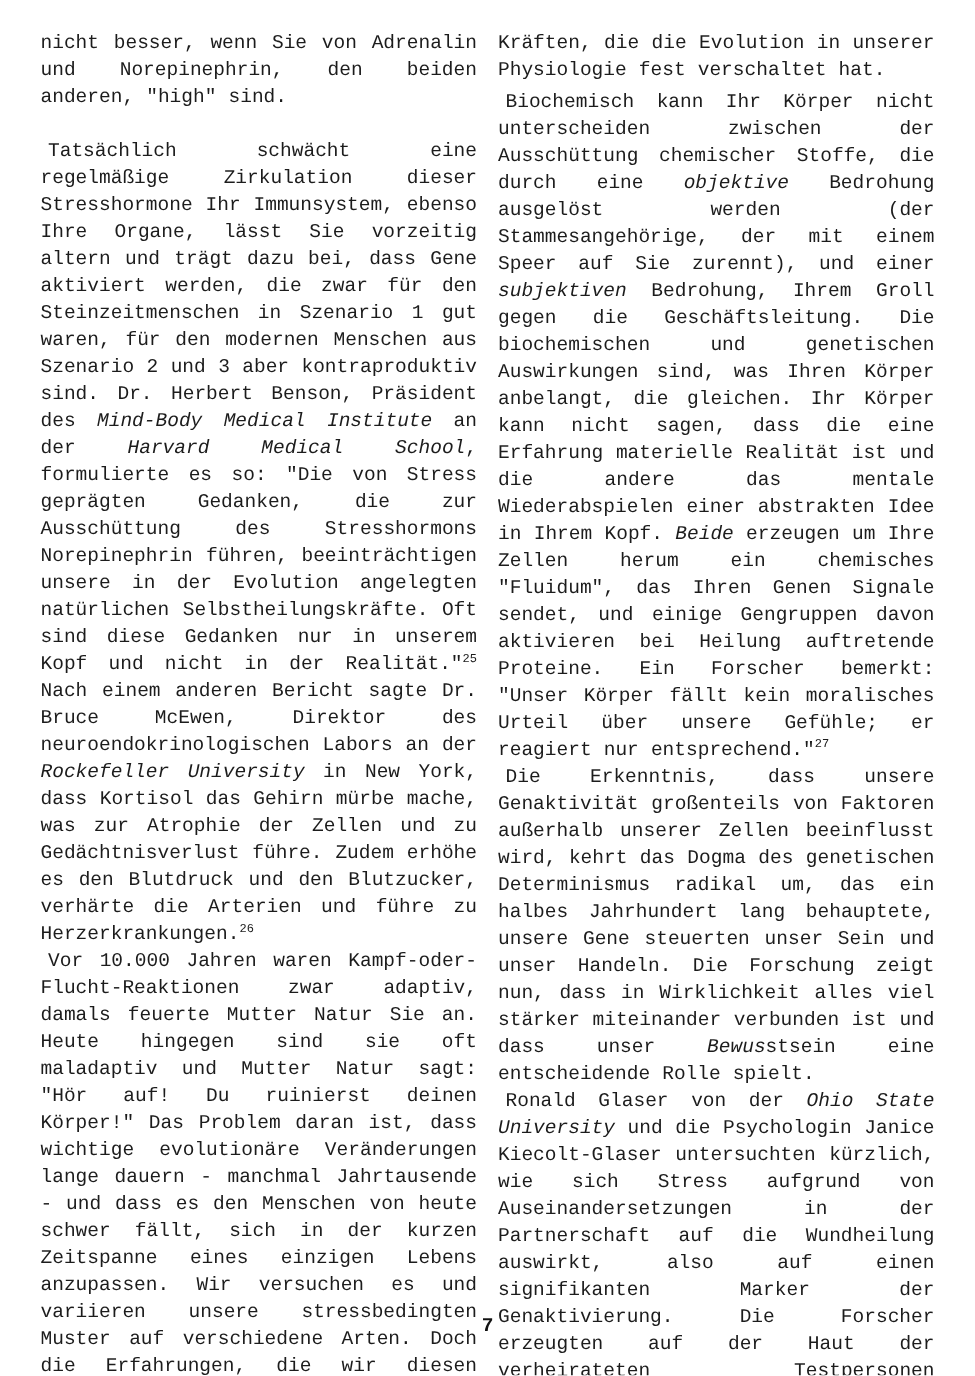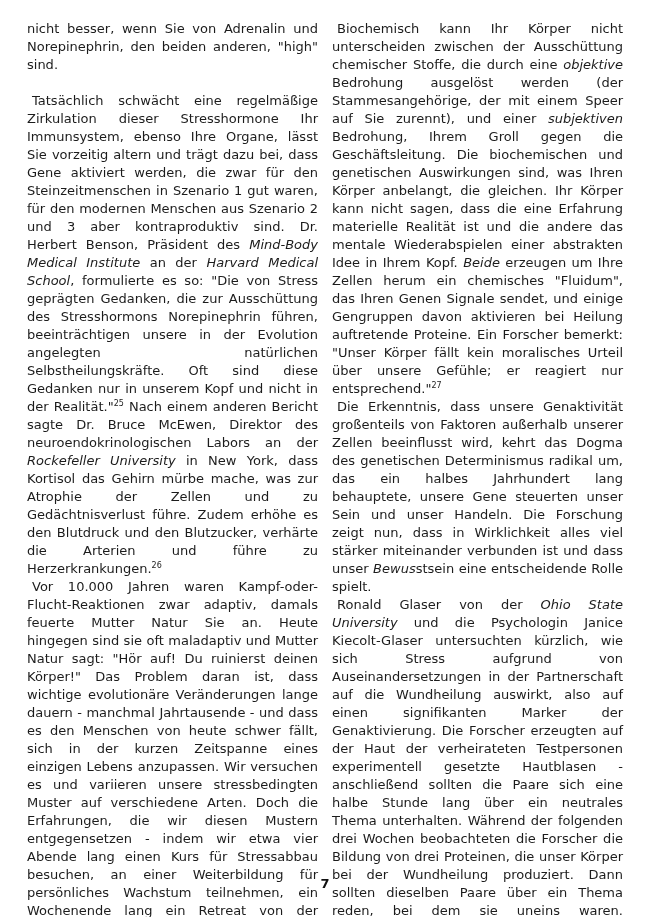--- a/index.html
+++ b/index.html
@@ -1,15 +1,15 @@
 <!DOCTYPE html>
 <html lang="de"><head>
 <meta charset="utf-8">
 <style>
-  * { box-sizing: border-box; }
+  * { box-sizing: border-box; font-family: Liberation Mono, monospace; }
   html, body {
     margin: 0;
     padding: 0;
     background: #ffffff;
   }
   body {
     width: 650px;
     height: 917px;
     font-family: "DejaVu Sans", sans-serif;
     color: #1c1c1c;
@@ -69,19 +69,20 @@
 <body>
 
 <div class="page">
   <div class="columns">
     <div class="column" lang="de">
         <p class="para gap-large"><span>nicht besser, wenn Sie von Adrenalin und Norepinephrin, den beiden anderen, "high" sind.</span></p>
         <p class="para indent"><span>Tatsächlich schwächt eine regelmäßige Zirkulation dieser Stresshormone Ihr Immunsystem, ebenso Ihre Organe, lässt Sie vorzeitig altern und trägt dazu bei, dass Gene aktiviert werden, die zwar für den Steinzeitmenschen in Szenario 1 gut waren, für den modernen Menschen aus Szenario 2 und 3 aber kontraproduktiv sind. Dr. Herbert Benson, Präsident des </span><em>Mind-Body Medical Institute</em><span> an der </span><em>Harvard Medical School</em><span>, formulierte es so: "Die von Stress geprägten Gedanken, die zur Ausschüttung des Stresshormons Norepinephrin führen, beeinträchtigen unsere in der Evolution angelegten natürlichen Selbstheilungskräfte. Oft sind diese Gedanken nur in unserem Kopf und nicht in der Realität."</span><sup>25</sup><span> Nach einem anderen Bericht sagte Dr. Bruce McEwen, Direktor des neuroendokrinologischen Labors an der </span><em>Rockefeller University</em><span> in New York, dass Kortisol das Gehirn mürbe mache, was zur Atrophie der Zellen und zu Gedächtnisverlust führe. Zudem erhöhe es den Blutdruck und den Blutzucker, verhärte die Arterien und führe zu Herzerkrankungen.</span><sup>26</sup></p>
         <p class="para indent justify-last"><span>Vor 10.000 Jahren waren Kampf-oder-Flucht-Reaktionen zwar adaptiv, damals feuerte Mutter Natur Sie an. Heute hingegen sind sie oft maladaptiv und Mutter Natur sagt: "Hör auf! Du ruinierst deinen Körper!" Das Problem daran ist, dass wichtige evolutionäre Veränderungen lange dauern - manchmal Jahrtausende - und dass es den Menschen von heute schwer fällt, sich in der kurzen Zeitspanne eines einzigen Lebens anzupassen. Wir versuchen es und variieren unsere stressbedingten Muster auf verschiedene Arten. Doch die Erfahrungen, die wir diesen Mustern entgegensetzen - indem wir etwa vier Abende lang einen Kurs für Stressabbau besuchen, an einer Weiterbildung für persönliches Wachstum teilnehmen, ein Wochenende lang ein Retreat von der Kirche mitmachen oder einige Tage in einem Zen-Kloster sitzen -, sie sind wie eine Feder im Wind im Vergleich zu den</span></p>
       </div>
     <div class="column" lang="de">
+        <p class="para gap-small"><span>Kräften, die die Evolution in unserer Physiologie fest verschaltet hat.</span></p>
         <p class="para indent"><span>Biochemisch kann Ihr Körper nicht unterscheiden zwischen der Ausschüttung chemischer Stoffe, die durch eine </span><em>objektive</em><span> Bedrohung ausgelöst werden (der Stammesangehörige, der mit einem Speer auf Sie zurennt), und einer </span><em>subjektiven</em><span> Bedrohung, Ihrem Groll gegen die Geschäftsleitung. Die biochemischen und genetischen Auswirkungen sind, was Ihren Körper anbelangt, die gleichen. Ihr Körper kann nicht sagen, dass die eine Erfahrung materielle Realität ist und die andere das mentale Wiederabspielen einer abstrakten Idee in Ihrem Kopf. </span><em>Beide</em><span> erzeugen um Ihre Zellen herum ein chemisches "Fluidum", das Ihren Genen Signale sendet, und einige Gengruppen davon aktivieren bei Heilung auftretende Proteine. Ein Forscher bemerkt: "Unser Körper fällt kein moralisches Urteil über unsere Gefühle; er reagiert nur entsprechend."</span><sup>27</sup></p>
         <p class="para indent"><span>Die Erkenntnis, dass unsere Genaktivität großenteils von Faktoren außerhalb unserer Zellen beeinflusst wird, kehrt das Dogma des genetischen Determinismus radikal um, das ein halbes Jahrhundert lang behauptete, unsere Gene steuerten unser Sein und unser Handeln. Die Forschung zeigt nun, dass in Wirklichkeit alles viel stärker miteinander verbunden ist und dass unser </span><em>Bewus</em><span>stsein eine entscheidende Rolle spielt.</span></p>
         <p class="para indent"><span>Ronald Glaser von der </span><em>Ohio State University</em><span> und die Psychologin Janice Kiecolt-Glaser untersuchten kürzlich, wie sich Stress aufgrund von Auseinandersetzungen in der Partnerschaft auf die Wundheilung auswirkt, also auf einen signifikanten Marker der Genaktivierung. Die Forscher erzeugten auf der Haut der verheirateten Testpersonen experimentell gesetzte Hautblasen - anschließend sollten die Paare sich eine halbe Stunde lang über ein neutrales Thema unterhalten. Während der folgenden drei Wochen beobachteten die Forscher die Bildung von drei Proteinen, die unser Körper bei der Wundheilung produziert. Dann sollten dieselben Paare über ein Thema reden, bei dem sie uneins waren. Mitarbeiter des Forschungsteams waren bei beiden Gesprächen dabei.</span></p>
       </div>
   </div>
   <div class="page-number">7</div>
 </div>
 
 </body></html>

